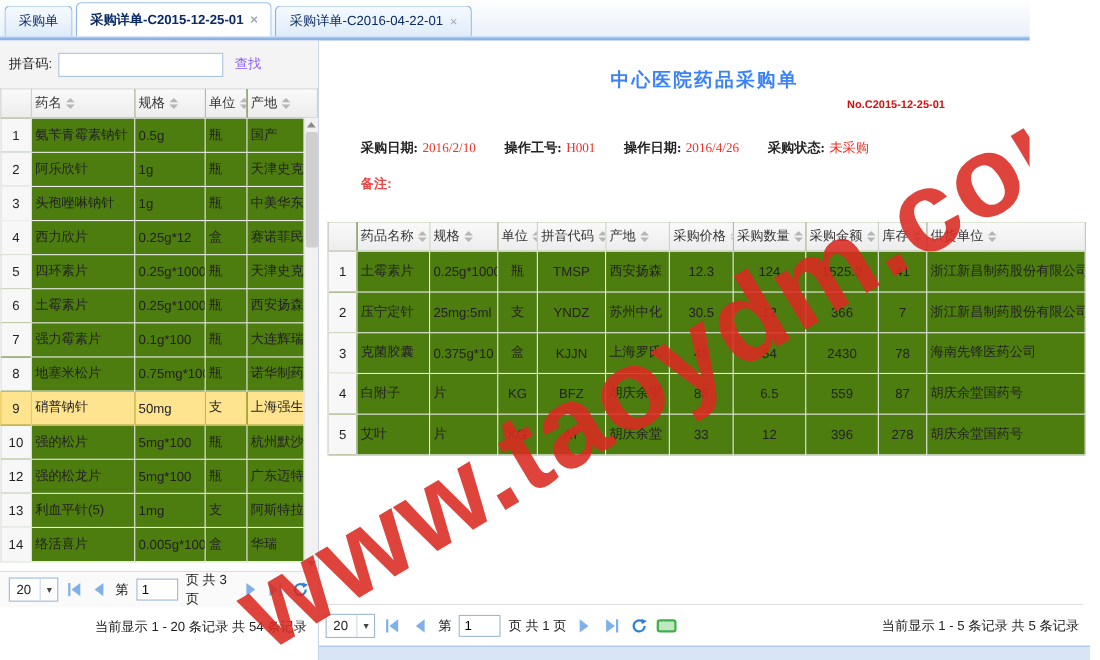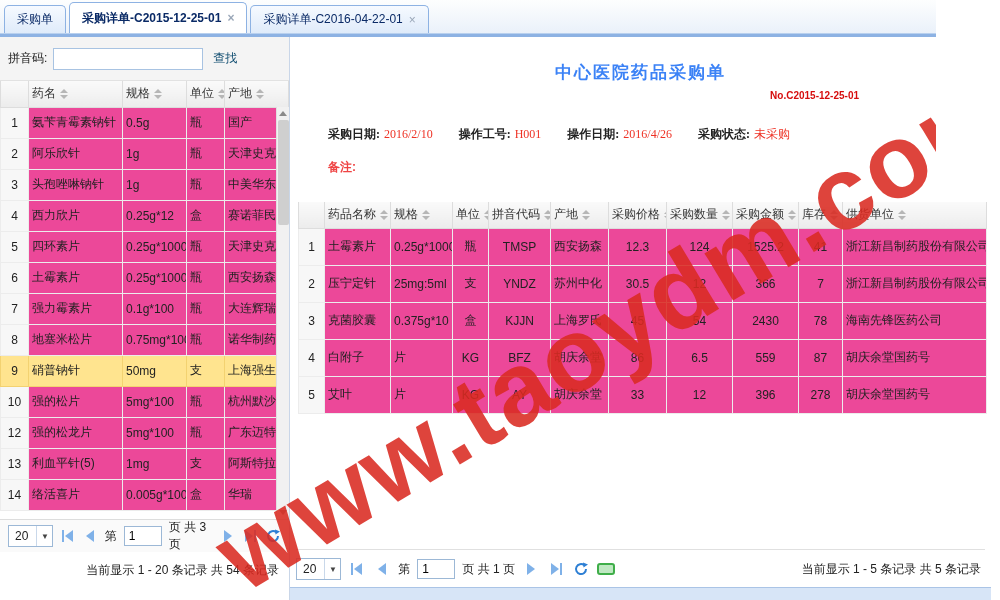--- a/index.html
+++ b/index.html
@@ -17,24 +17,24 @@
   .tab-underline { height:3px; background:#8db2e3; }
 
   
   .main { display:flex; height:563px; }
   .left-panel { width:302px; border-right:1px solid #c9d6e8; background:#fff; display:flex; flex-direction:column; }
   .right-panel { flex:1; background:#fff; position:relative; }
 
   
   .search-row { height:44px; display:flex; align-items:center; gap:6px; padding:0 8px; background:#f4f4f4; border-bottom:1px solid #e2e2e2; }
   .search-row input { width:150px; height:22px; border:1px solid #a8c3e2; padding:0 4px; font-size:12px; }
-  .find-btn { color:#0c4a6e; cursor:pointer; padding:2px 4px; }
-
-  
-  table.grid { border-collapse:collapse; table-layout:fixed; background:#ec4899; }
+  .find-btn { color:#8b5cf6; cursor:pointer; padding:2px 4px; }
+
+  
+  table.grid { border-collapse:collapse; table-layout:fixed; background:#4d7c0f; }
   table.grid th { background:linear-gradient(#fafafa,#ececec); border:1px solid #ddd; border-top:none;
     font-weight:normal; color:#333; height:26px; padding:0 3px; text-align:left; white-space:nowrap; overflow:hidden; }
   table.grid td { border:1px solid #ececec; padding:0 3px; white-space:nowrap; overflow:hidden; color:#222; }
   .rownum { text-align:center; color:#444; background:#f7f7f7; }
   .sort { display:inline-flex; flex-direction:column; gap:2px; margin-left:4px; vertical-align:middle; }
   .sort i { width:0; height:0; border-left:4px solid transparent; border-right:4px solid transparent; }
   .sort .up { border-bottom:4px solid #b6b6b6; }
   .sort .dn { border-top:4px solid #b6b6b6; }
 
   

